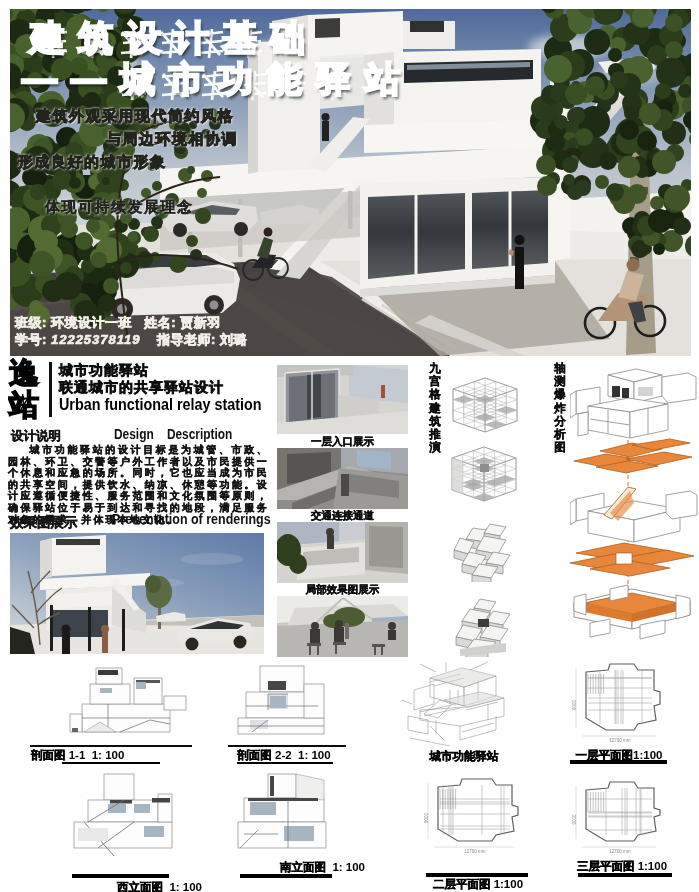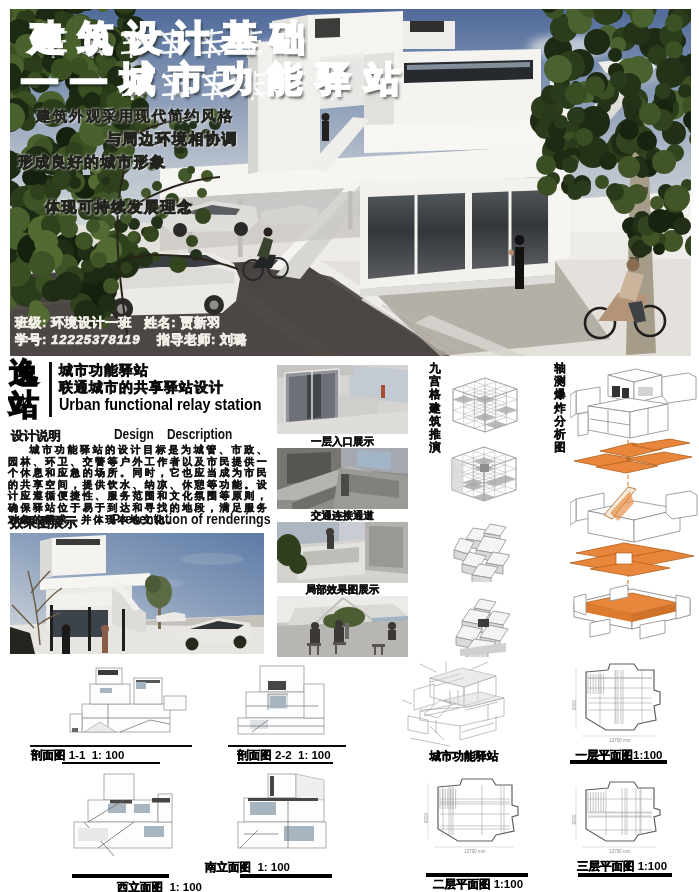--- a/index.html
+++ b/index.html
@@ -830,24 +830,24 @@
       <path d="M192,68 L216,65 M194,76 L215,74 M192,86 L216,84 M205,62 L202,91 M193,65 L213,88" stroke="#fff" stroke-width="2.7" opacity="0.95"></path>
       <path d="M232,68 L256,65 M234,76 L255,74 M232,86 L256,84 M245,62 L242,91 M233,65 L253,88" stroke="#fff" stroke-width="2.7" opacity="0.95"></path>
       <path d="M272,68 L296,65 M274,76 L295,74 M272,86 L296,84 M285,62 L282,91 M273,65 L293,88" stroke="#fff" stroke-width="2.7" opacity="0.95"></path>
       <path d="M312,68 L336,65 M314,76 L335,74 M312,86 L336,84 M325,62 L322,91 M313,65 L333,88" stroke="#fff" stroke-width="2.7" opacity="0.95"></path>
     </svg>
 
 <div class="abs" style="left:20px;top:6px;font-weight:bold;font-size:35px;letter-spacing:13px;color:#fff;-webkit-text-stroke:2.5px #fff;text-shadow:2px 3px 3px rgba(15,22,12,.75)">建筑设计基础</div>
 
 <div class="abs" style="left:12px;top:47px;font-weight:bold;font-size:35px;letter-spacing:14px;color:#fff;-webkit-text-stroke:2.5px #fff;text-shadow:2px 3px 3px rgba(15,22,12,.75)">——城市功能驿站</div>
 
-<div class="abs" style="left:26px;top:98px;font-weight:normal;font-size:15px;letter-spacing:1.5px;color:#24241f;-webkit-text-stroke:1.1px #24241f;text-shadow:0 0 2px rgba(255,255,255,.95),1px 1px 2px rgba(255,255,255,.85),-1px -1px 2px rgba(255,255,255,.7)">建筑外观采用现代简约风格</div>
+<div class="abs" style="left:26px;top:98px;font-weight:bold;font-size:15px;letter-spacing:1.5px;color:#24241f;-webkit-text-stroke:1.1px #24241f;text-shadow:0 0 2px rgba(255,255,255,.95),1px 1px 2px rgba(255,255,255,.85),-1px -1px 2px rgba(255,255,255,.7)">建筑外观采用现代简约风格</div>
 <div class="abs" style="left:96px;top:121px;font-weight:bold;font-size:15px;letter-spacing:1.5px;color:#24241f;-webkit-text-stroke:1.1px #24241f;text-shadow:0 0 2px rgba(255,255,255,.95),1px 1px 2px rgba(255,255,255,.85),-1px -1px 2px rgba(255,255,255,.7)">与周边环境相协调</div>
 <div class="abs" style="left:8px;top:144px;font-weight:bold;font-size:15px;letter-spacing:1.5px;color:#24241f;-webkit-text-stroke:1.1px #24241f;text-shadow:0 0 2px rgba(255,255,255,.95),1px 1px 2px rgba(255,255,255,.85),-1px -1px 2px rgba(255,255,255,.7)">形成良好的城市形象</div>
-<div class="abs" style="left:35px;top:189px;font-weight:bold;font-size:15px;letter-spacing:1.5px;color:#24241f;-webkit-text-stroke:1.1px #24241f;text-shadow:0 0 2px rgba(255,255,255,.95),1px 1px 2px rgba(255,255,255,.85),-1px -1px 2px rgba(255,255,255,.7)">体现可持续发展理念</div>
+<div class="abs" style="left:35px;top:189px;font-weight:normal;font-size:15px;letter-spacing:1.5px;color:#24241f;-webkit-text-stroke:1.1px #24241f;text-shadow:0 0 2px rgba(255,255,255,.95),1px 1px 2px rgba(255,255,255,.85),-1px -1px 2px rgba(255,255,255,.7)">体现可持续发展理念</div>
 
 <div class="abs" style="left:5px;top:305px;font-weight:bold;font-size:13px;letter-spacing:0.5px;color:#f2eee8;-webkit-text-stroke:0.7px #f2eee8">班级:&nbsp;环境设计一班&nbsp;&nbsp;&nbsp;姓名:&nbsp;贾新羽</div>
 
 <div class="abs" style="left:5px;top:322px;font-weight:bold;font-size:13px;letter-spacing:0.5px;color:#f2eee8;-webkit-text-stroke:0.7px #f2eee8">学号:&nbsp;<span style="font-style:italic;letter-spacing:1px">12225378119</span>&nbsp;&nbsp;&nbsp;&nbsp;指导老师:&nbsp;刘璐</div>
 </div>
 
 <svg class="abs" style="left:12px;top:363px" width="24" height="56" viewBox="0 0 36 58" preserveAspectRatio="none">
     <g stroke="#000" stroke-width="2">
       <line x1="3" y1="8" x2="33" y2="6"></line>
       <line x1="5" y1="14" x2="30" y2="13"></line>
@@ -1441,21 +1441,21 @@
       <rect x="42" y="6" width="4" height="20"></rect>
       <rect x="20" y="28" width="70" height="3"></rect>
     </g>
     <g stroke="#6a6a6a" stroke-width="0.7" fill="none">
       <line x1="60" y1="30" x2="60" y2="78"></line>
       <line x1="16" y1="64" x2="50" y2="64"></line>
       <path d="M12,78 L30,60"></path>
     </g>
   </svg>
 
-<div class="abs cjk" style="left:205px;top:860px;width:160px;text-align:left;font-size:11.5px;color:#000">南立面图&nbsp; <span style="-webkit-text-stroke:0">1:&nbsp;100</span></div>
+<div class="abs cjk" style="left:205px;top:860px;width:160px;text-align:right;font-size:11.5px;color:#000">南立面图&nbsp; <span style="-webkit-text-stroke:0">1:&nbsp;100</span></div>
 <div class="abs" style="left:240px;top:874px;width:92px;height:4px;background:#000"></div>
 
 <svg class="abs" style="left:424px;top:775px" width="102" height="82" viewBox="0 0 102 82">
 <g fill="#ffffff" stroke="#5f5f5f" stroke-width="1.2">
 <path d="M14,12 L36,10 L38,4 L68,4 L72,10 L88,10 L88,30 L94,32 L94,40 L88,42 L90,56 L72,60 L68,66 L34,66 L14,54 Z"></path>
 </g>
 <g stroke="#a5a5a5" stroke-width="0.6" fill="none">
 <line x1="77" y1="10" x2="77" y2="60"></line>
 <line x1="27" y1="10" x2="27" y2="60"></line>
 <line x1="19" y1="10" x2="19" y2="60"></line>

